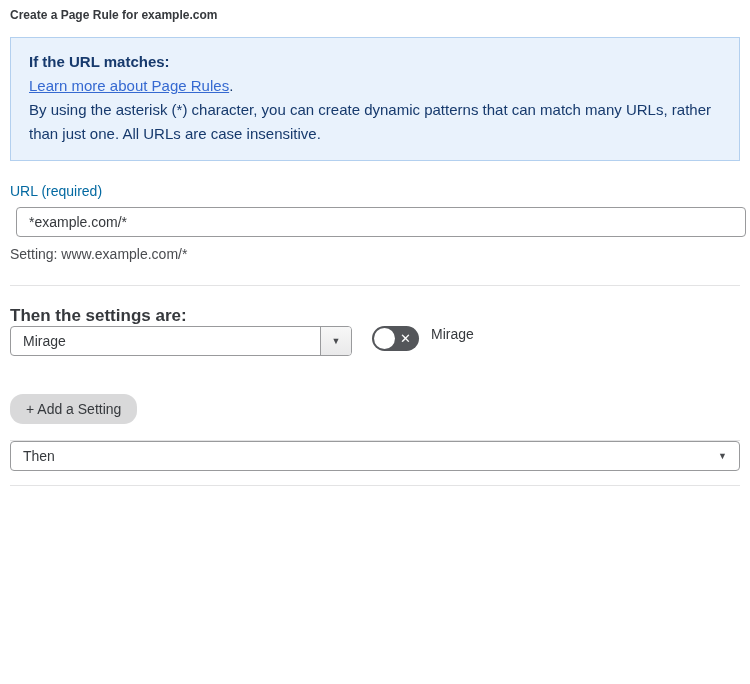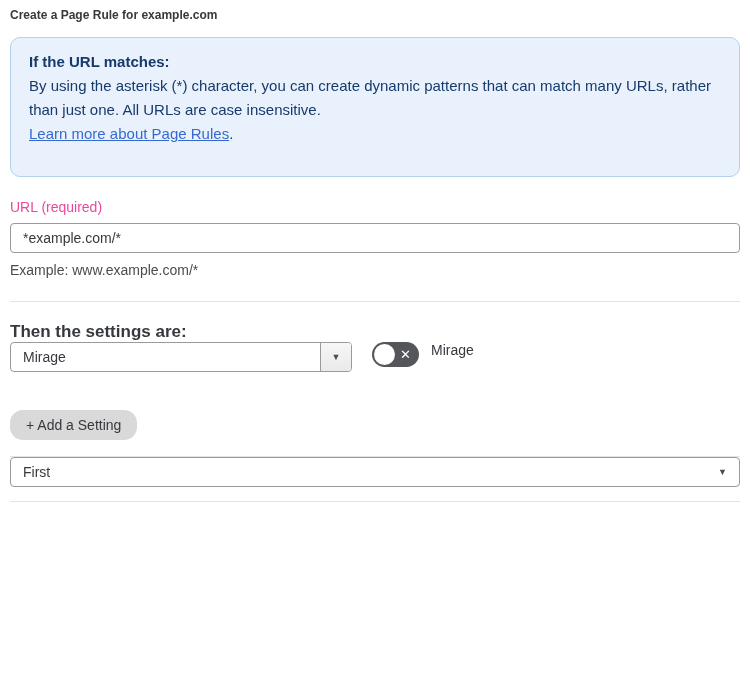--- a/index.html
+++ b/index.html
@@ -16,51 +16,52 @@
   .page-title {
     font-size: 12px;
     font-weight: bold;
     color: #36393d;
     margin-bottom: 15px;
   }
 
   .info-box {
     background: #e9f2fc;
     border: 1px solid #b3d0ef;
-    border-radius: 10px;
-    padding: 12px 18px 30px 18px;
+    border-radius: 0;
+    padding: 12px 18px 14px 18px;
     color: #173a6d;
     font-size: 15px;
     line-height: 24px;
     margin-bottom: 22px;
   }
   .info-box .info-heading { font-weight: bold; }
   .info-link {
     color: #3569d1;
     text-decoration: underline;
     cursor: pointer;
   }
 
   .field-label {
     font-size: 14px;
-    color: #ec4899;
+    color: #0369a1;
     margin-bottom: 8px;
   }
 
   .text-input {
     width: 100%;
     height: 30px;
     border: 1px solid #999a9c;
     border-radius: 4px;
     padding: 0 12px;
     font-family: "Liberation Sans", sans-serif;
     font-size: 14px;
     color: #36393d;
     background: #fff;
     outline: none;
+    margin-left: 6px;
   }
 
   .helper-text {
     font-size: 14px;
     color: #4a4c50;
     margin-top: 7px;
     line-height: 21px;
   }
 
   hr.divider {
@@ -177,27 +178,27 @@
 </style>
 </head>
 <body>
 
 <div class="page">
 
   <div class="page-title">Create a Page Rule for example.com</div>
 
   <div class="info-box">
     <div class="info-heading">If the URL matches:</div>
+    <div><a class="info-link">Learn more about Page Rules</a><span>.</span></div>
     <div><span>By using the asterisk (*) character, you can create dynamic patterns that can match many URLs, rather than just one. All URLs are case insensitive.</span></div>
-    <div><a class="info-link">Learn more about Page Rules</a><span>.</span></div>
   </div>
 
   <div class="field-label">URL (required)</div>
   <input class="text-input" type="text" value="*example.com/*" style="">
-  <div class="helper-text">Example: www.example.com/*</div>
+  <div class="helper-text">Setting: www.example.com/*</div>
 
   <hr class="divider">
 
   <div class="section-heading">Then the settings are:</div>
 
 
   <div class="setting-row">
     <div class="select-box setting-select">
       <div class="select-value">Mirage</div>
       <div class="select-arrow-btn">
@@ -211,21 +212,21 @@
     <div class="toggle-text">Mirage</div>
   </div>
 
   <button class="btn btn-gray add-setting-btn">+ Add a Setting</button>
 
   <hr class="divider" style="margin-top:16px">
 
 
 
   <div class="select-box full">
-    <div class="select-value">First</div>
+    <div class="select-value">Then</div>
     <div class="select-arrow">▼</div>
   </div>
 
 
   <hr class="divider" style="margin-top:14px">
 
   
 
 </div>
 

